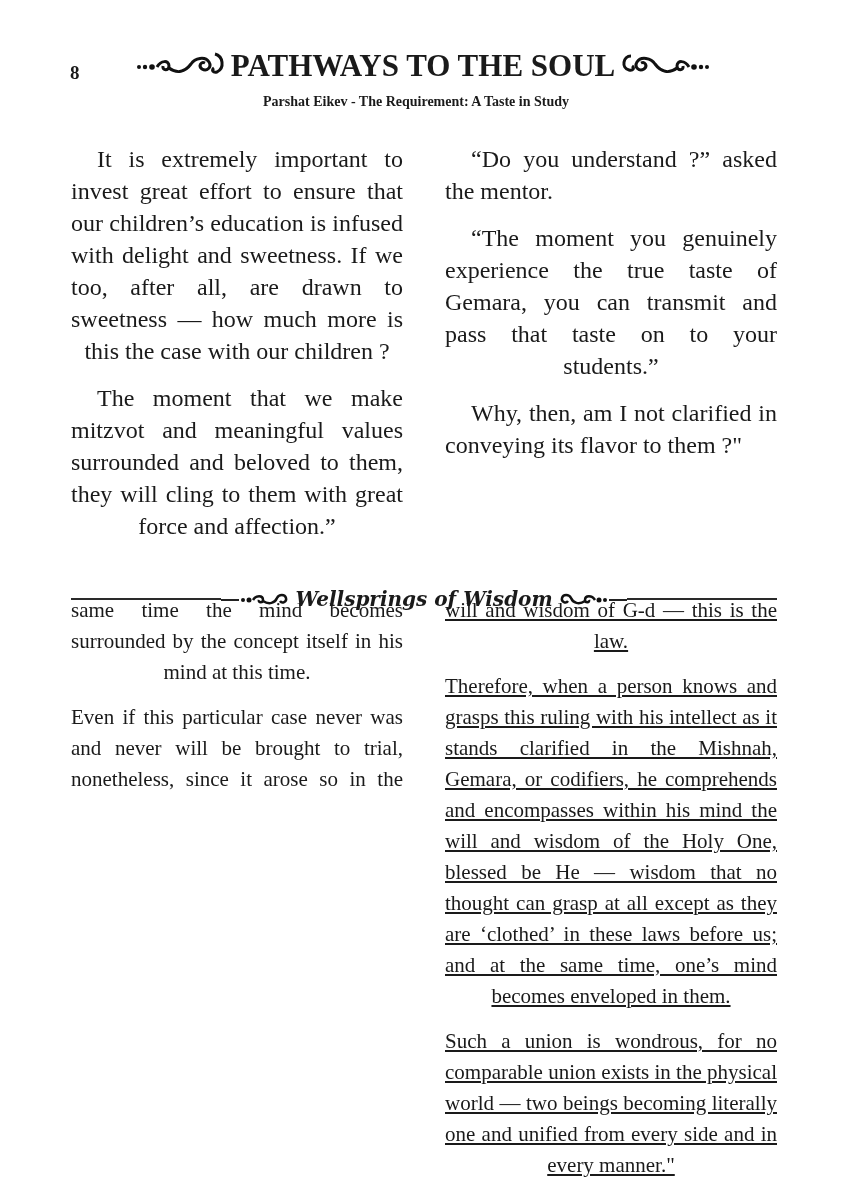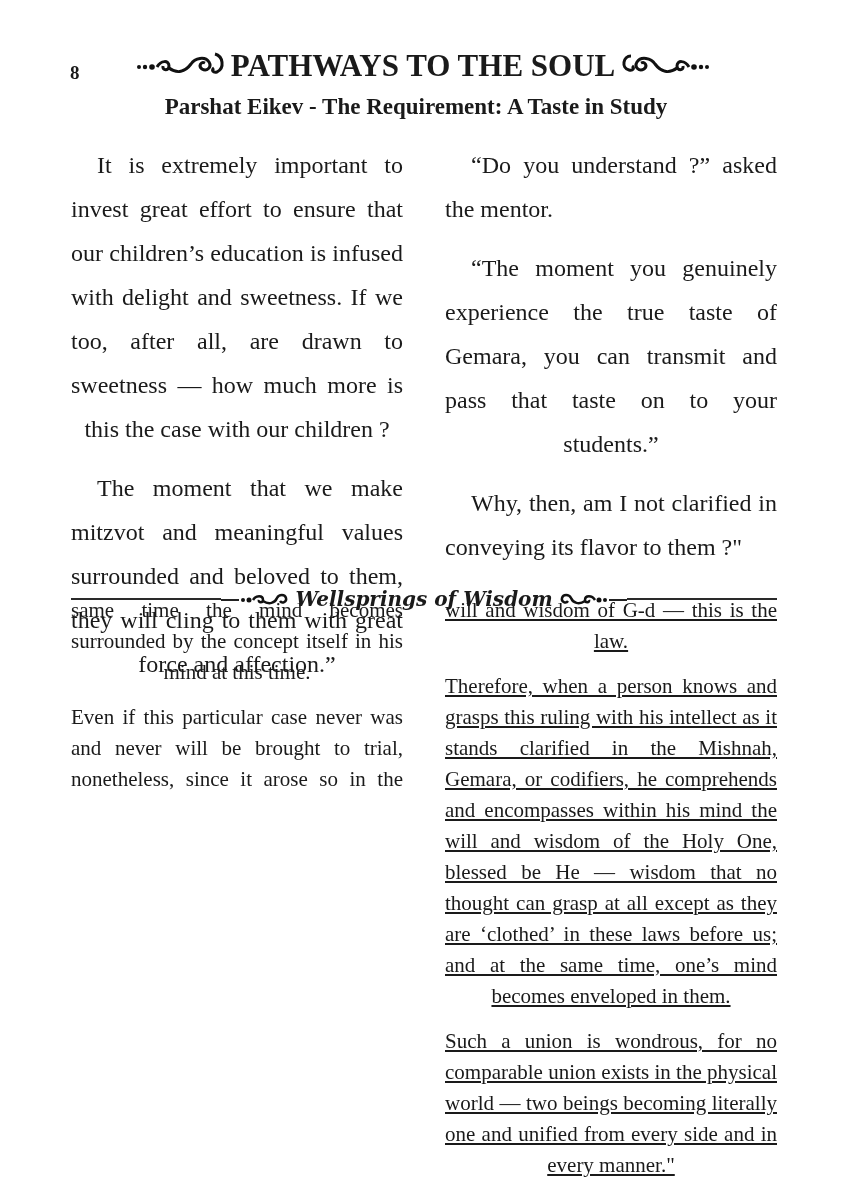--- a/index.html
+++ b/index.html
@@ -14,26 +14,26 @@
   .header-title {
     position: absolute; left: 128px; top: 48px; width: 590px; height: 40px;
     display: flex; align-items: flex-start; justify-content: center;
     font-family: "Liberation Serif", serif; font-weight: bold; font-size: 31px;
     letter-spacing: 0px; white-space: nowrap;
   }
   .orn { display: inline-flex; align-items: center; height: 30px; }
   .orn svg { display: block; }
   .subtitle {
     position: absolute; left: 0; width: 832px; top: 94px; text-align: center;
-    font-family: "Liberation Serif", serif; font-weight: bold; font-size: 23px;
+    font-family: "Liberation Serif", serif; font-weight: bold; font-size: 14px;
   }
   .col {
     position: absolute; text-align: justify; hyphens: none;
   }
-  .top-col { font-size: 24px; line-height: 44px; width: 332px; top: 143px; }
+  .top-col { font-size: 24px; line-height: 32px; width: 332px; top: 143px; }
   .top-col.left { left: 71px; }
   .top-col.right { left: 445px; }
   .top-col p { margin: 0 0 15px 0; text-indent: 26px; text-align-last: center; }
   .top-col p.no-last-center { text-align-last: left; }
   .divider {
     position: absolute; left: 71px; top: 585px; width: 706px; height: 28px;
     display: flex; align-items: center;
   }
   .divider .line { flex: 1; height: 2px; background: #2a2a2a; }
   .divider .label {

